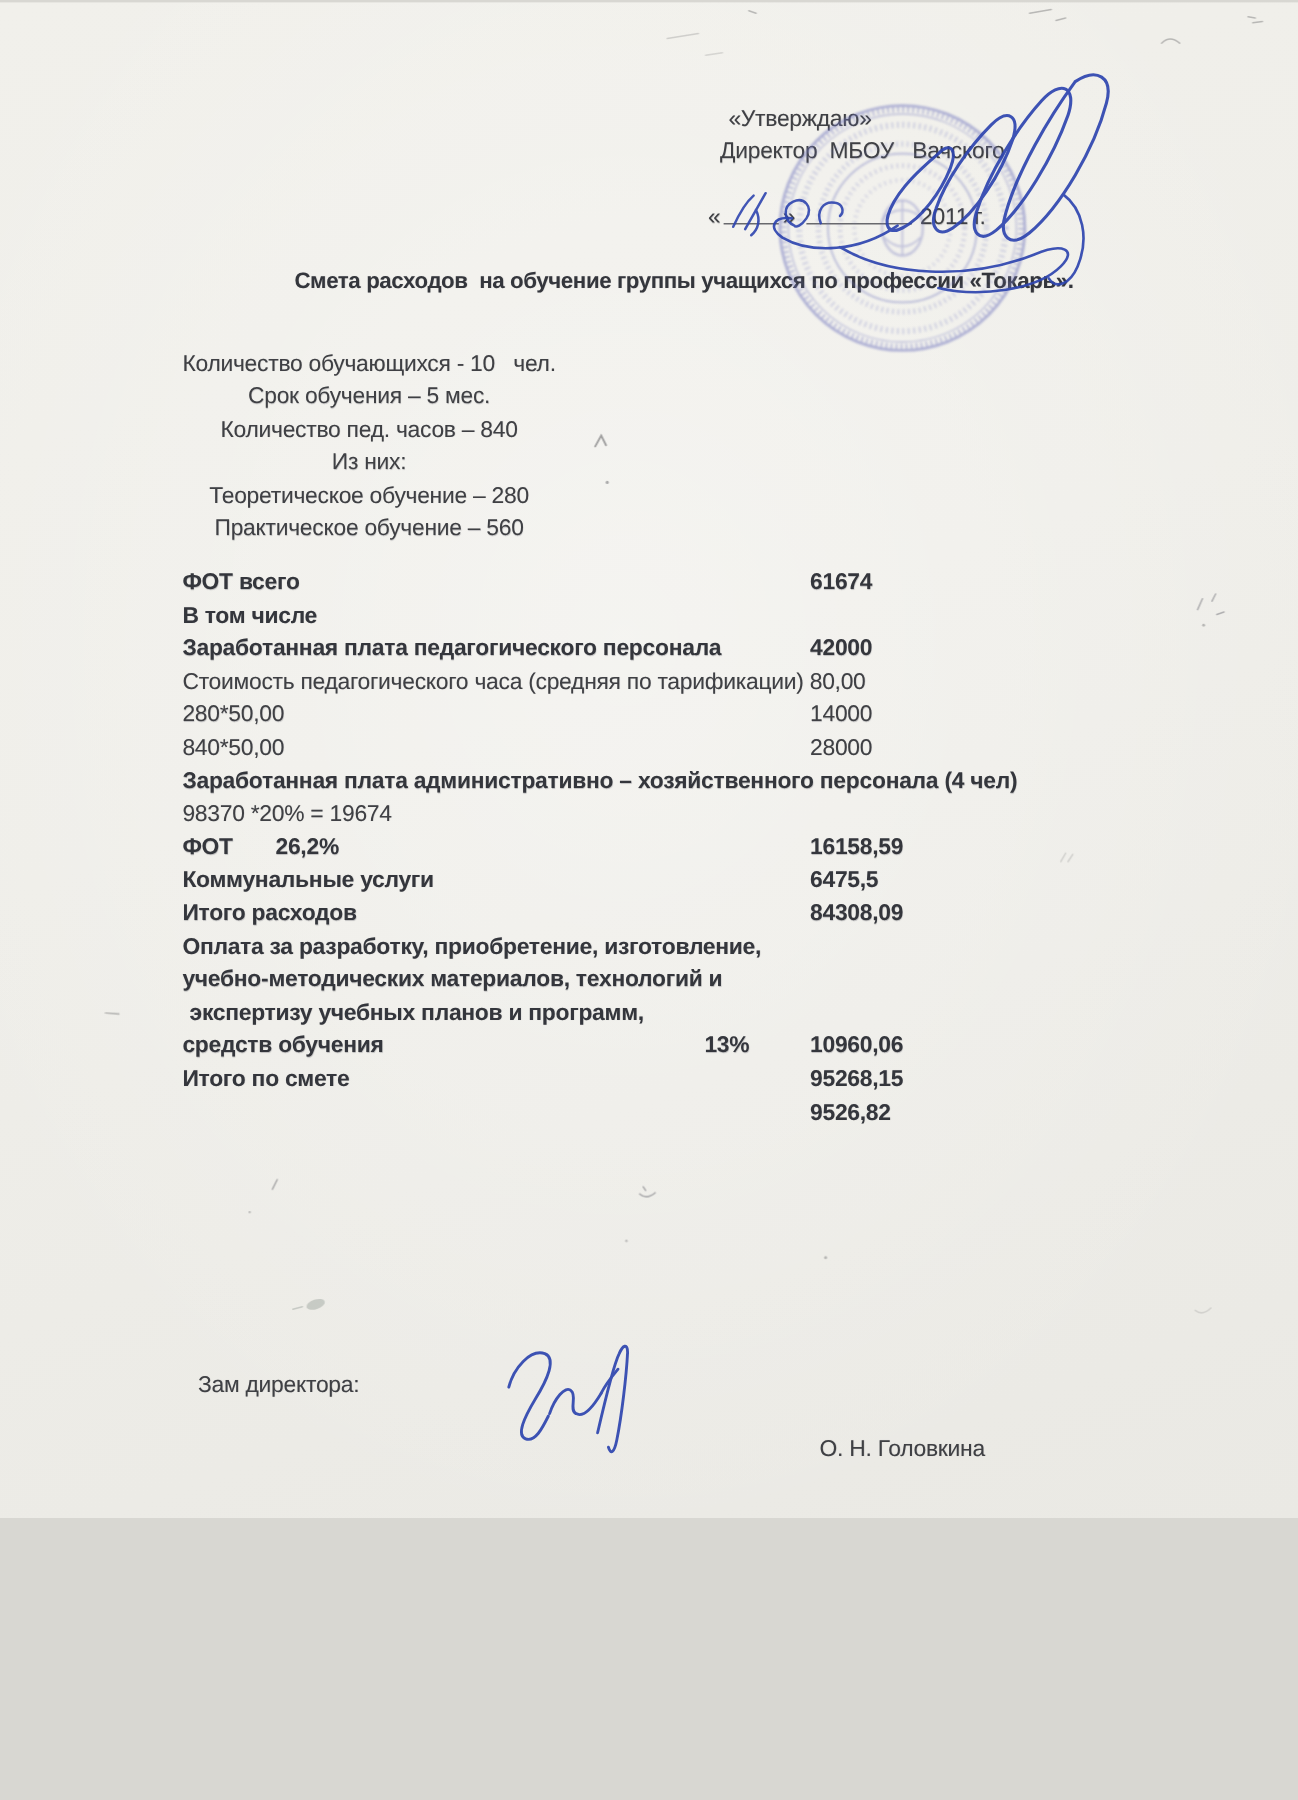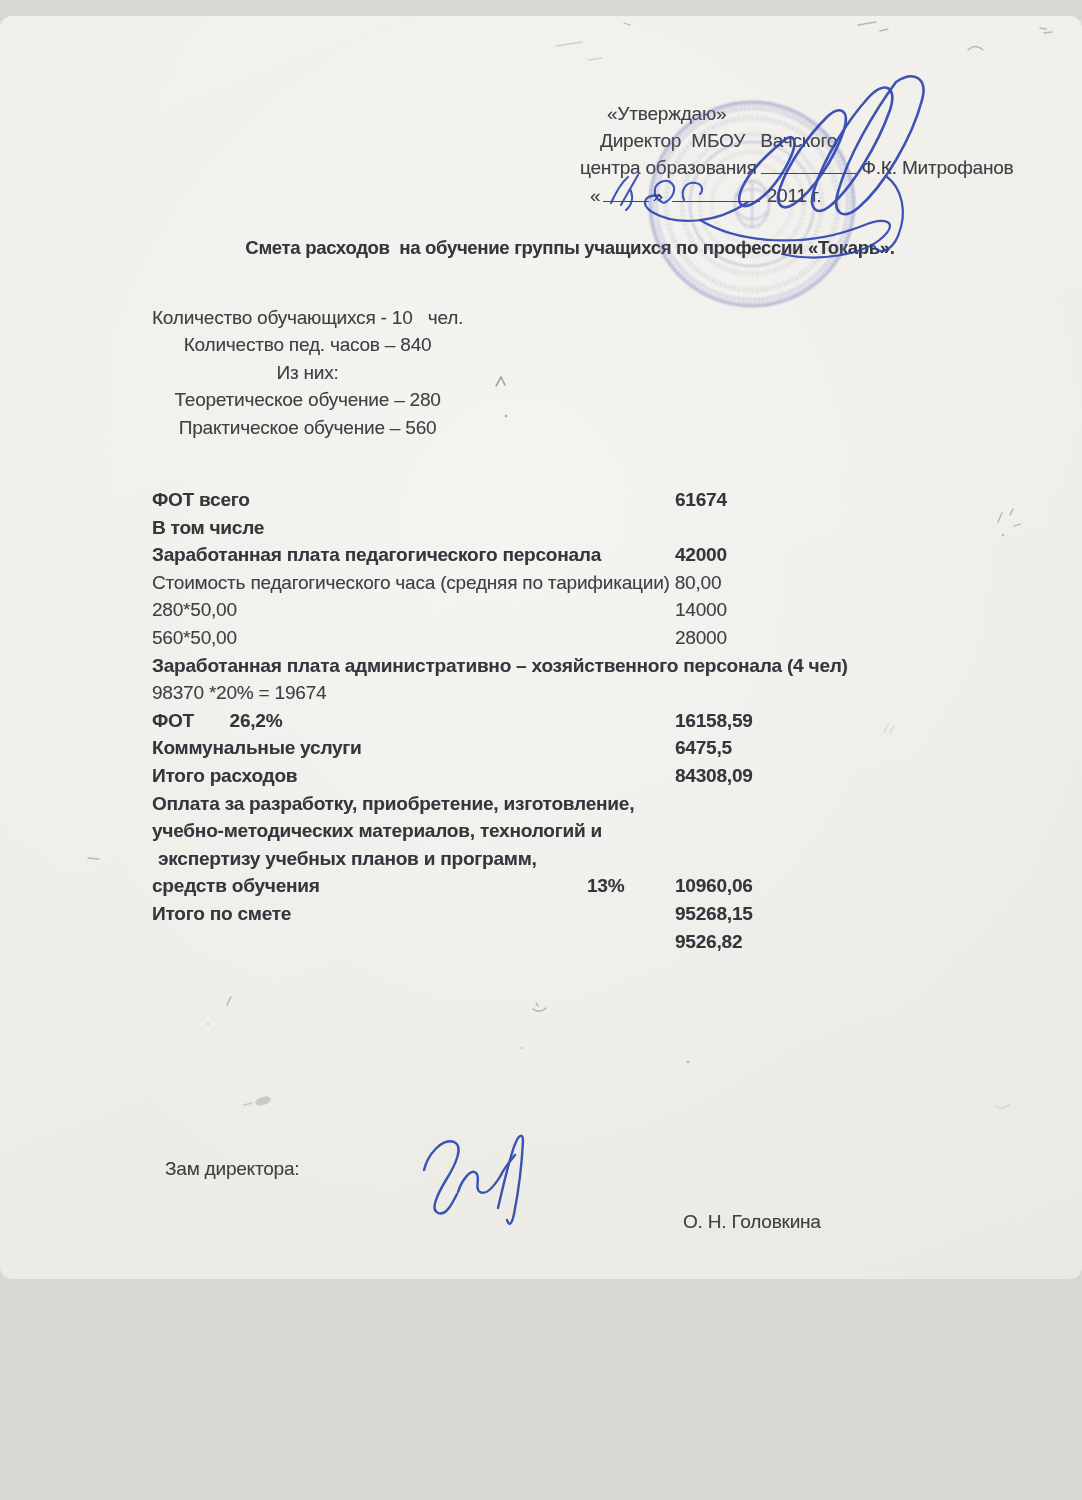--- a/index.html
+++ b/index.html
@@ -10,29 +10,28 @@
     --paper-color:#efeee9;
   }
   html,body{margin:0;padding:0;}
   body{
     font-family:"Liberation Sans","DejaVu Sans",sans-serif;
     background:#d8d7d2;
   }
   .page{
     position:relative;
     width:1082px;height:1263px;
-    margin:16px auto;
+    margin:2px auto;
     background:
       radial-gradient(ellipse 900px 1100px at 48% 42%, rgba(255,255,255,.35), rgba(255,255,255,0) 70%),
       linear-gradient(160deg, #f1f0eb 0%, var(--paper-color) 45%, #eae9e4 100%);
     overflow:hidden;
     color:var(--text-color);
     font-size:19px;
     letter-spacing:-0.2px;
-    border-radius:12px;
   }
   .txt{ text-shadow:0.3px 0.3px 0.6px rgba(70,70,78,.28); }
 
   
   .appr-line{ position:absolute; white-space:pre; line-height:24px; }
   .l1{ top:86px;  left:607px; }
   .l2{ top:113px; left:600px; }
   .l3{ top:140px; left:580px; }
   .l4{ top:168px; left:590px; }
   .ul{
@@ -72,27 +71,27 @@
   
   .overlay{ position:absolute; inset:0; width:1082px; height:1500px; pointer-events:none; }
 </style>
 </head>
 <body>
 
 <div class="page">
 
   <div class="appr-line l1 txt">«Утверждаю»</div>
   <div class="appr-line l2 txt">Директор  МБОУ   Вачского</div>
-  <div class="appr-line l3 txt"><span>центра образования</span><span class="ul w95"></span><span>Ф.К. Митрофанов</span></div>
   <div class="appr-line l4 txt"><span>«</span><span class="ul w46"></span><span>»</span><span class="ul w88"></span><span>2011 г.</span></div>
 
   <div class="doc-title txt">Смета расходов  на обучение группы учащихся по профессии «Токарь».</div>
 
   <div class="params txt">
     <div>Количество обучающихся - 10   чел.</div>
+    <div>Срок обучения – 5 мес.</div>
     <div>Количество пед. часов – 840</div>
     <div>Из них:</div>
     <div>Теоретическое обучение – 280</div>
     <div>Практическое обучение – 560</div>
   </div>
 
   <div class="cost txt">
     <div class="crow b">
         <span class="lab">ФОТ всего</span>
         <span class="pct"></span>
@@ -112,21 +111,21 @@
         <span class="lab">Стоимость педагогического часа (средняя по тарификации) 80,00</span>
         <span class="pct"></span>
         <span class="val"></span>
       </div>
     <div class="crow">
         <span class="lab">280*50,00</span>
         <span class="pct"></span>
         <span class="val">14000</span>
       </div>
     <div class="crow">
-        <span class="lab">560*50,00</span>
+        <span class="lab">840*50,00</span>
         <span class="pct"></span>
         <span class="val">28000</span>
       </div>
     <div class="crow b">
         <span class="lab">Заработанная плата административно – хозяйственного персонала (4 чел)</span>
         <span class="pct"></span>
         <span class="val"></span>
       </div>
     <div class="crow">
         <span class="lab">98370 *20% = 19674</span>

